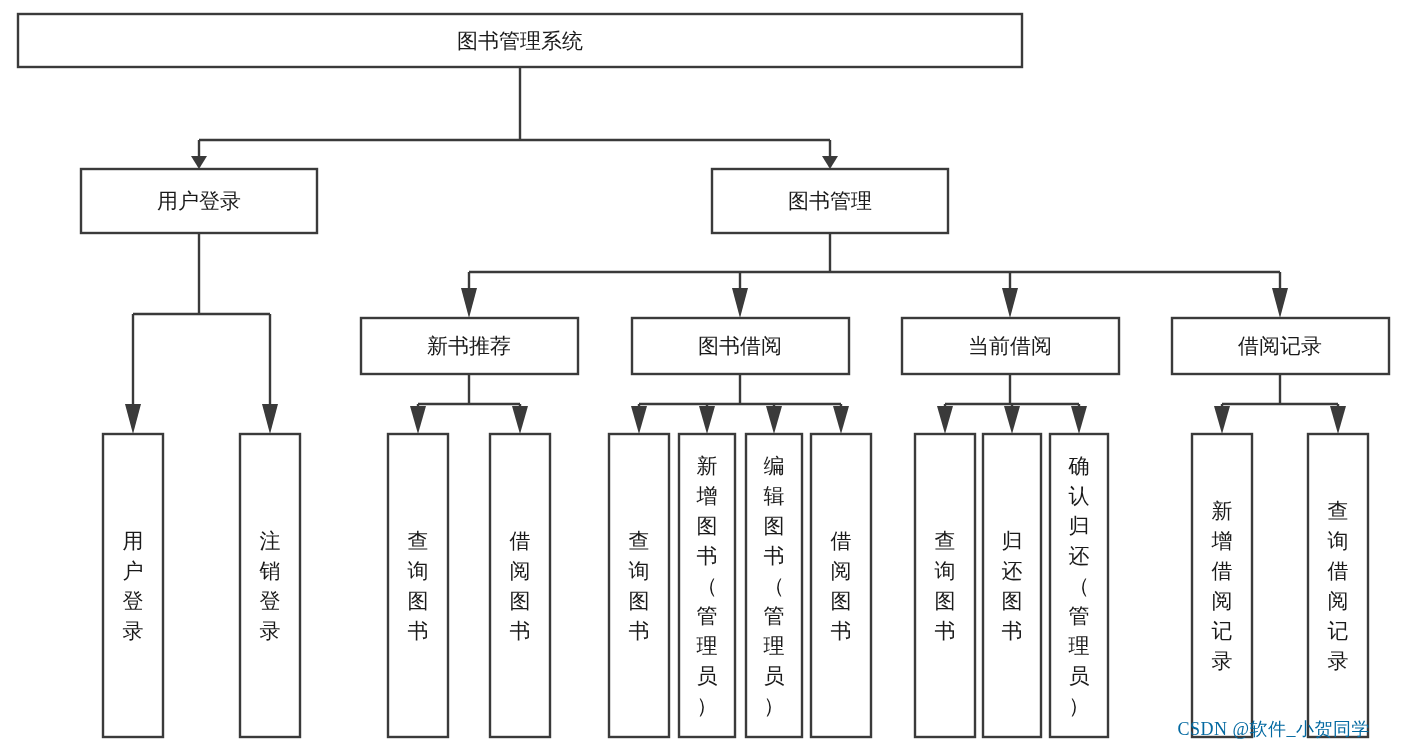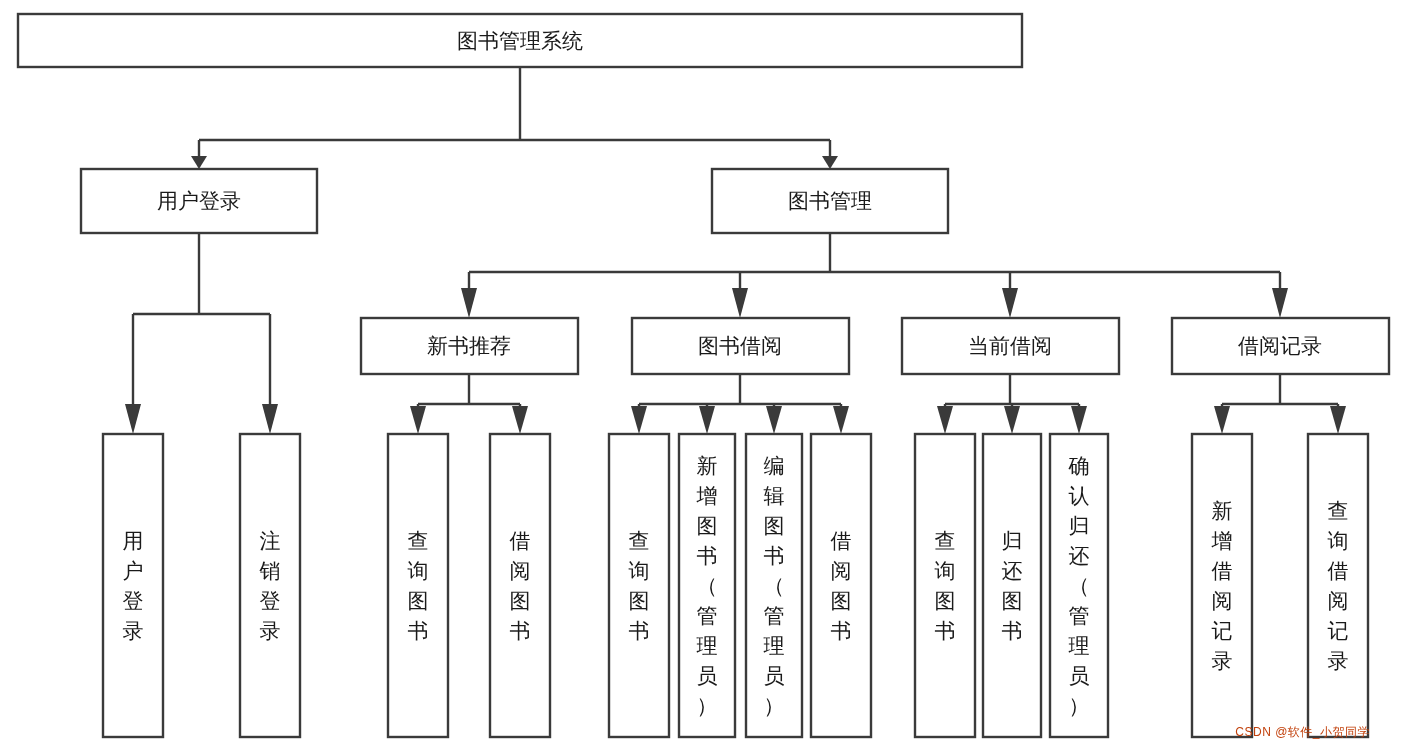--- a/index.html
+++ b/index.html
@@ -43,23 +43,23 @@
   .leaf-label {
     font-family: "Liberation Sans", "DejaVu Sans", sans-serif;
     fill: #1a1a1a;
     font-size: 21px;
     text-anchor: middle;
   }
   .watermark {
     position: absolute;
     right: 8px;
     bottom: 6px;
-    font-family: Liberation Sans, sans-serif;
-    font-size: 12px;
-    color: #c2410c;
+    font-family: Liberation Serif, serif;
+    font-size: 18px;
+    color: #0369a1;
     letter-spacing: 0.5px;
     white-space: nowrap;
     user-select: none;
   }
 </style>
 </head>
 <body>
 
 <div id="diagram-root">
   <svg class="flow" width="1405" height="747" viewBox="0 0 1405 747" xmlns="http://www.w3.org/2000/svg">

